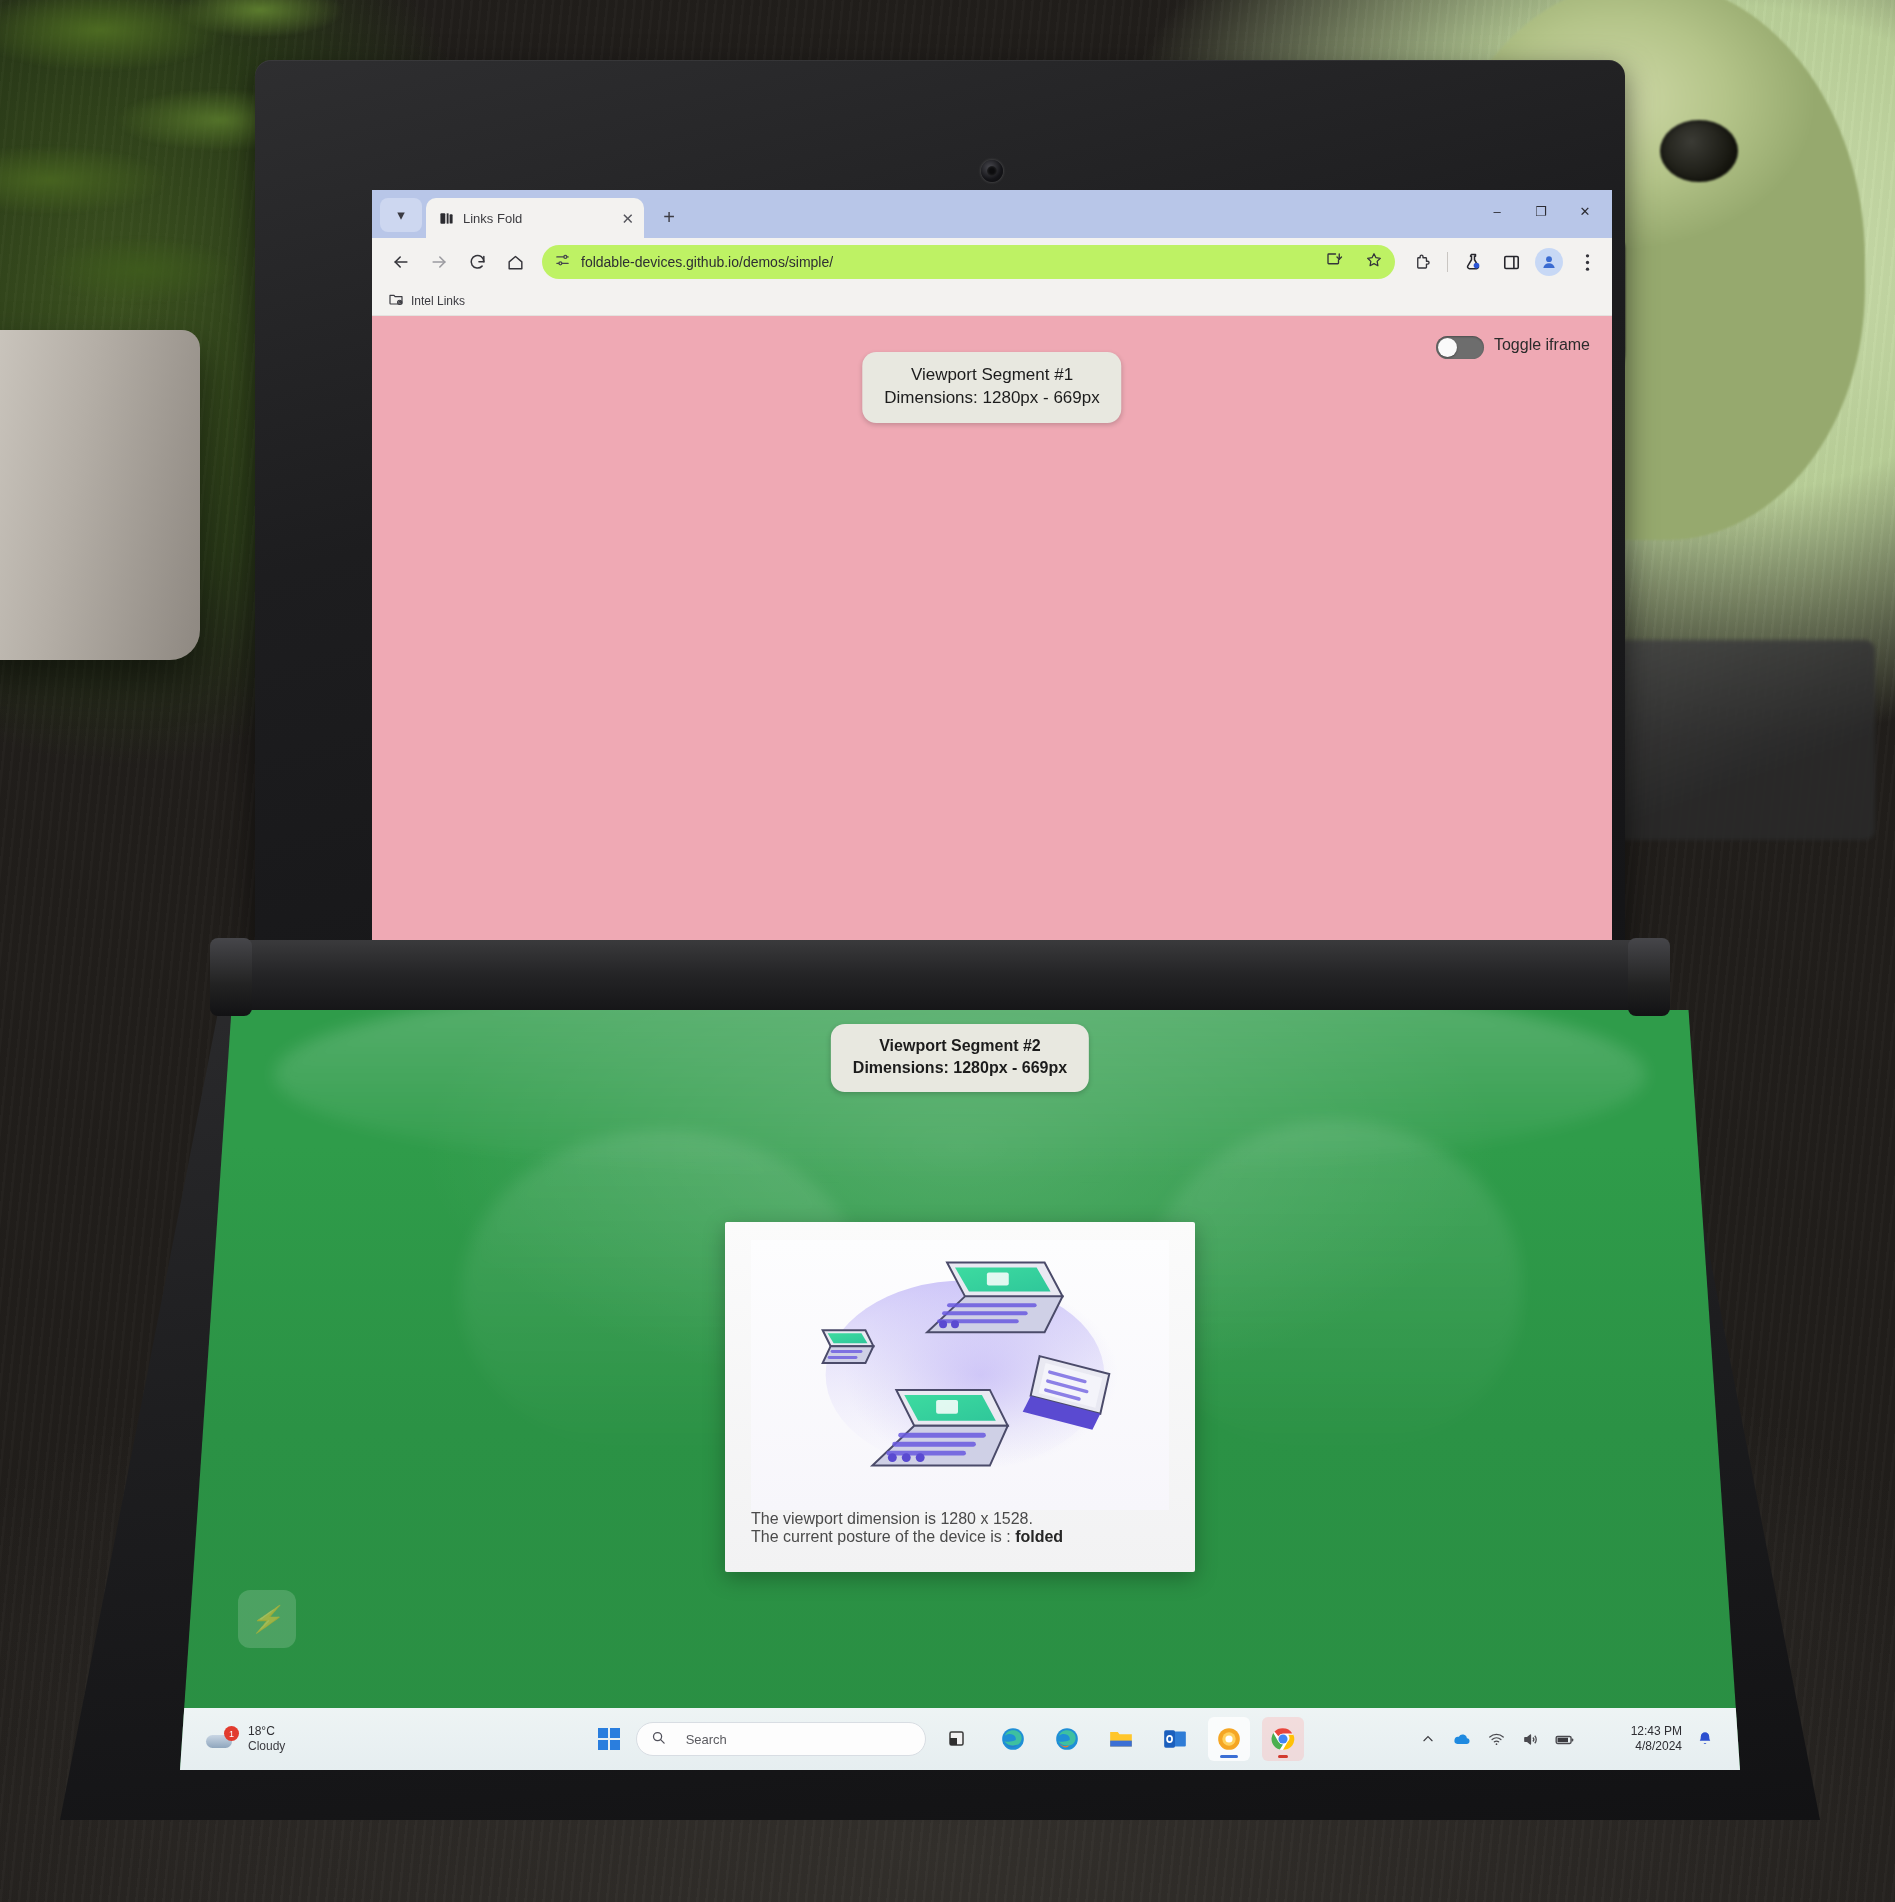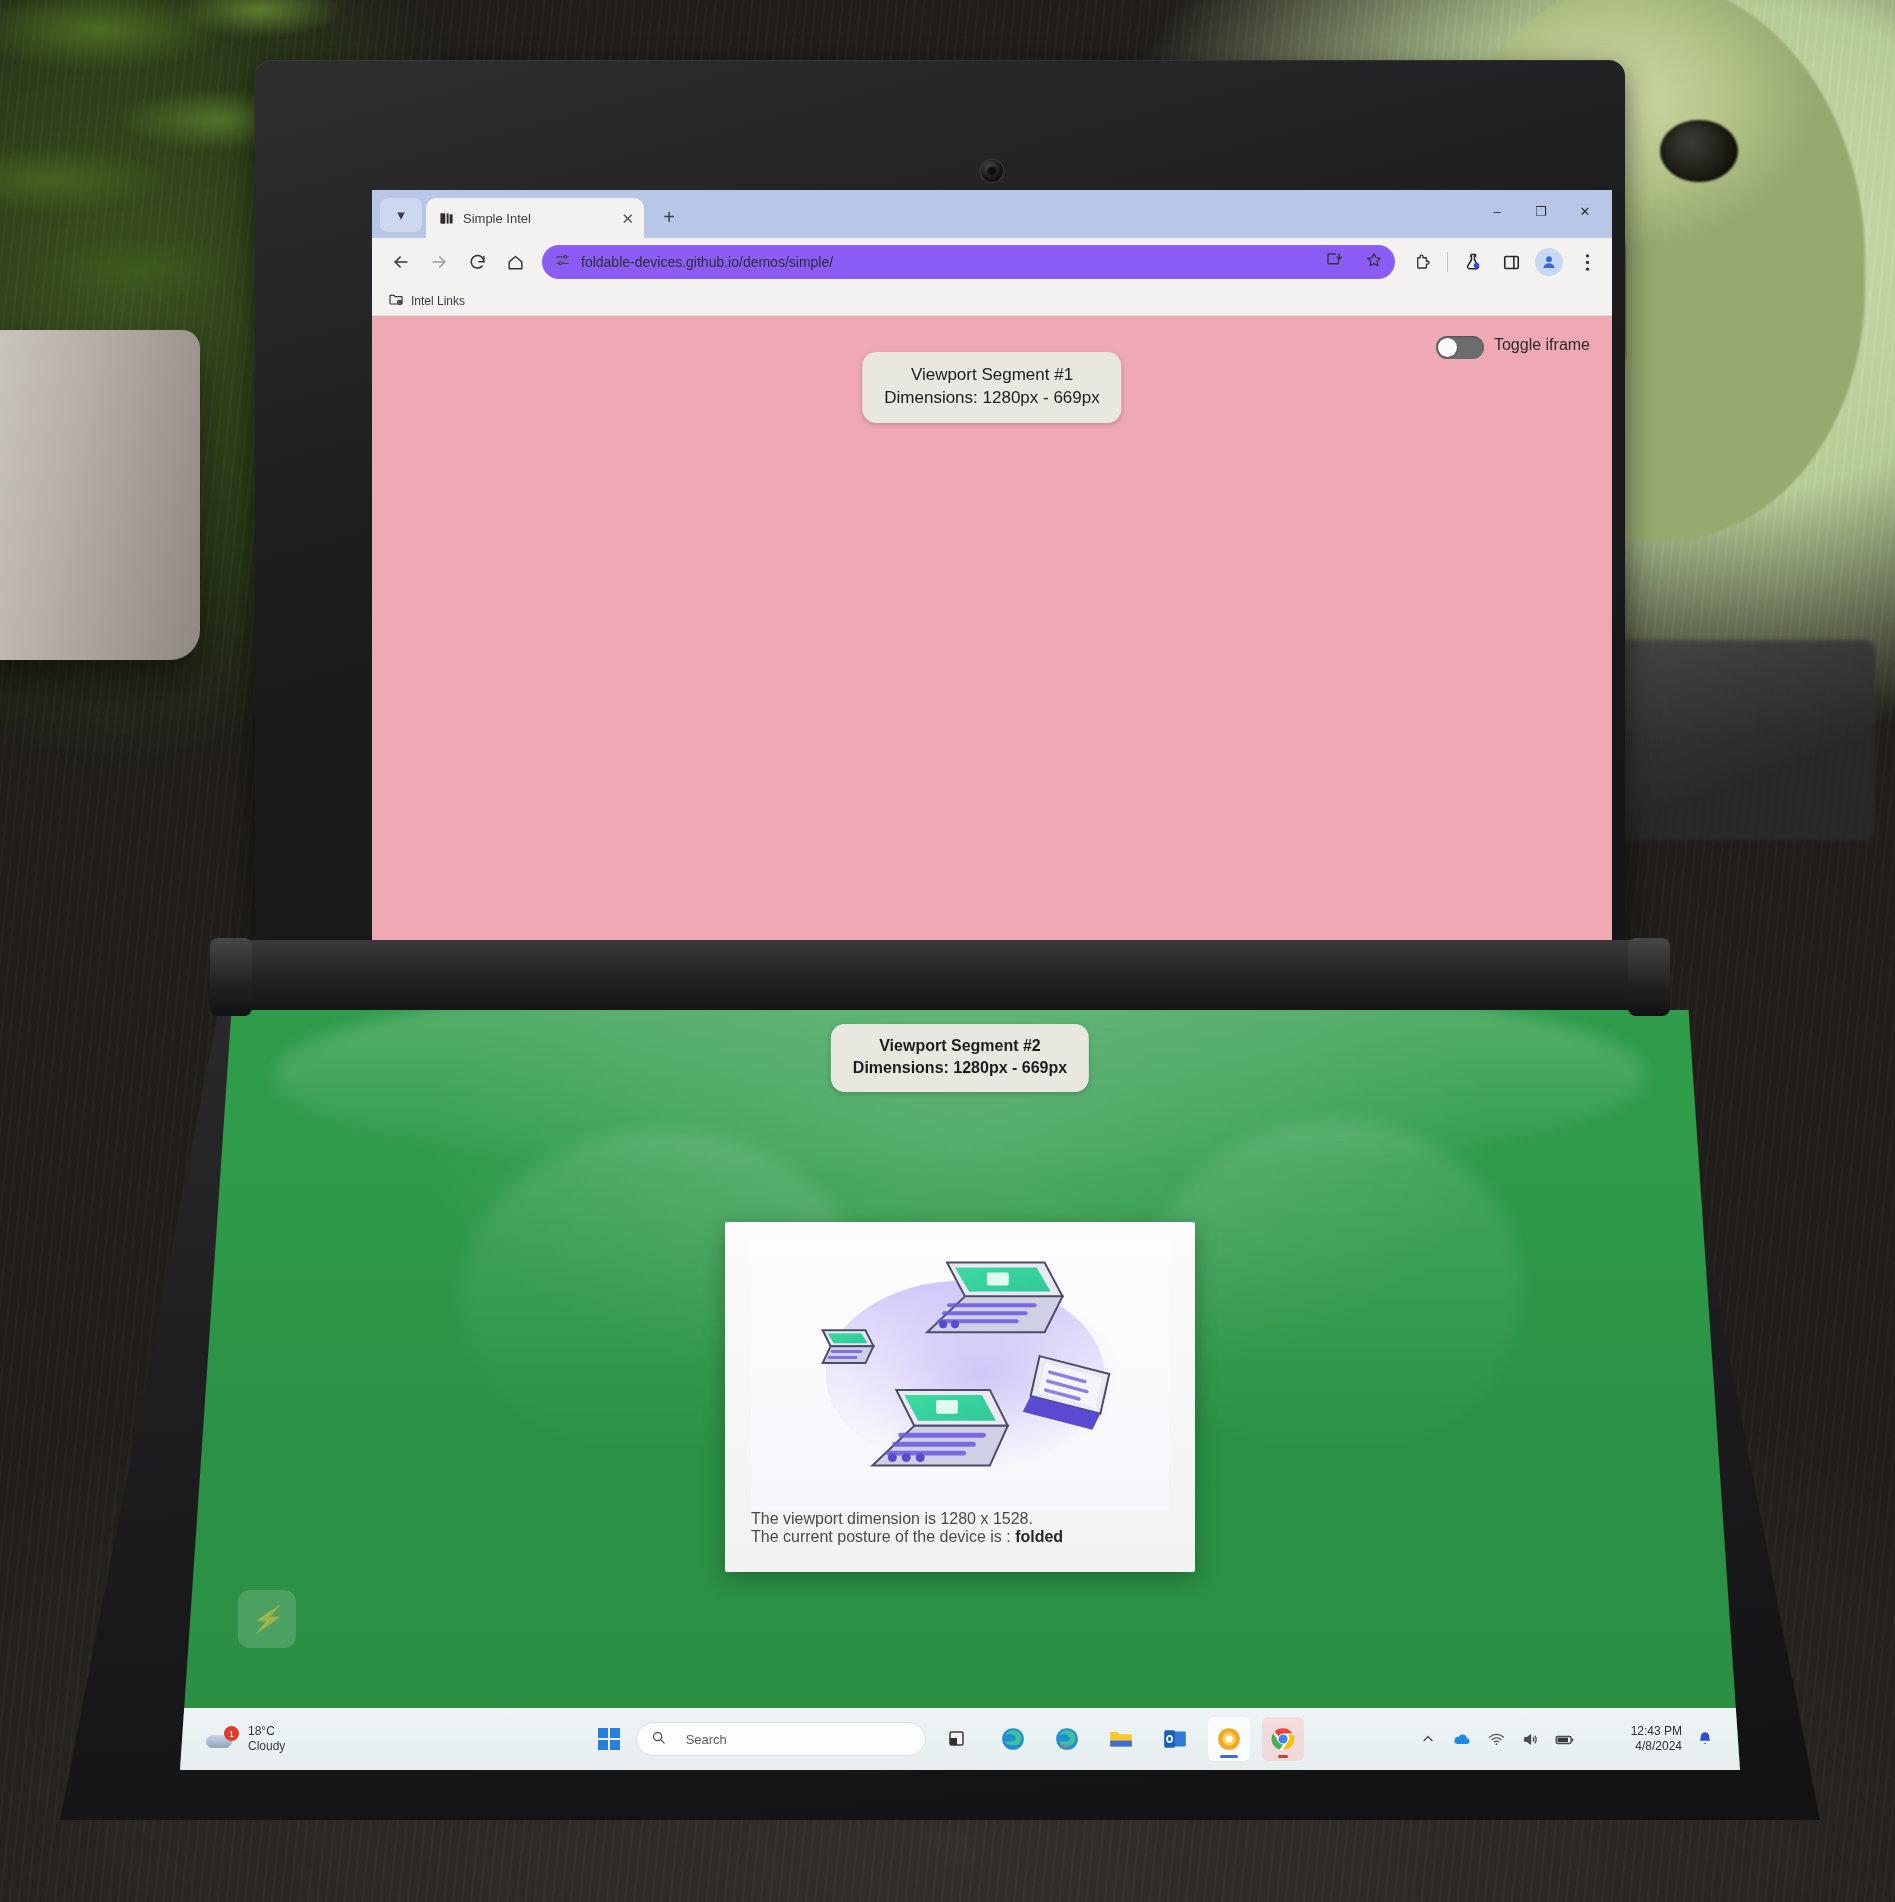--- a/index.html
+++ b/index.html
@@ -207,21 +207,21 @@
     display: flex; align-items: center;
     padding: 0 8px 0 12px; gap: 4px;
   }
   .tb-icon {
     width: 34px; height: 34px; flex: 0 0 34px;
     display: flex; align-items: center; justify-content: center;
     color: #34343a;
   }
   .omnibox {
     flex: 1; height: 34px;
-    background: #8b5cf6;
+    background: #bef264;
     border-radius: 17px;
     display: flex; align-items: center;
     padding: 0 12px; gap: 10px;
     margin: 0 6px;
     min-width: 0;
   }
   .omni-url {
     font-size: 14px; color: #2e2e33;
     white-space: nowrap; overflow: hidden; text-overflow: ellipsis;
   }
@@ -450,21 +450,21 @@
       <div class="tabstrip">
         <div class="tab-chevron">▾</div>
         <div class="tab">
           <span class="tab-favicon">
             <svg width="15" height="15" viewBox="0 0 16 16">
               <rect x="1.5" y="2.5" width="5.2" height="11" rx="1" fill="#2b2b30"></rect>
               <rect x="8.2" y="2.5" width="2.0" height="11" fill="#2b2b30"></rect>
               <rect x="11.3" y="3.4" width="3.2" height="10" rx="1" fill="#2b2b30"></rect>
             </svg>
           </span>
-          <span class="tab-title">Simple Intel</span>
+          <span class="tab-title">Links Fold</span>
           <span class="tab-close">✕</span>
         </div>
         <div class="new-tab">+</div>
 
         <div class="win-controls">
           <div class="win-btn">–</div>
           <div class="win-btn">❐</div>
           <div class="win-btn">✕</div>
         </div>
       </div>

